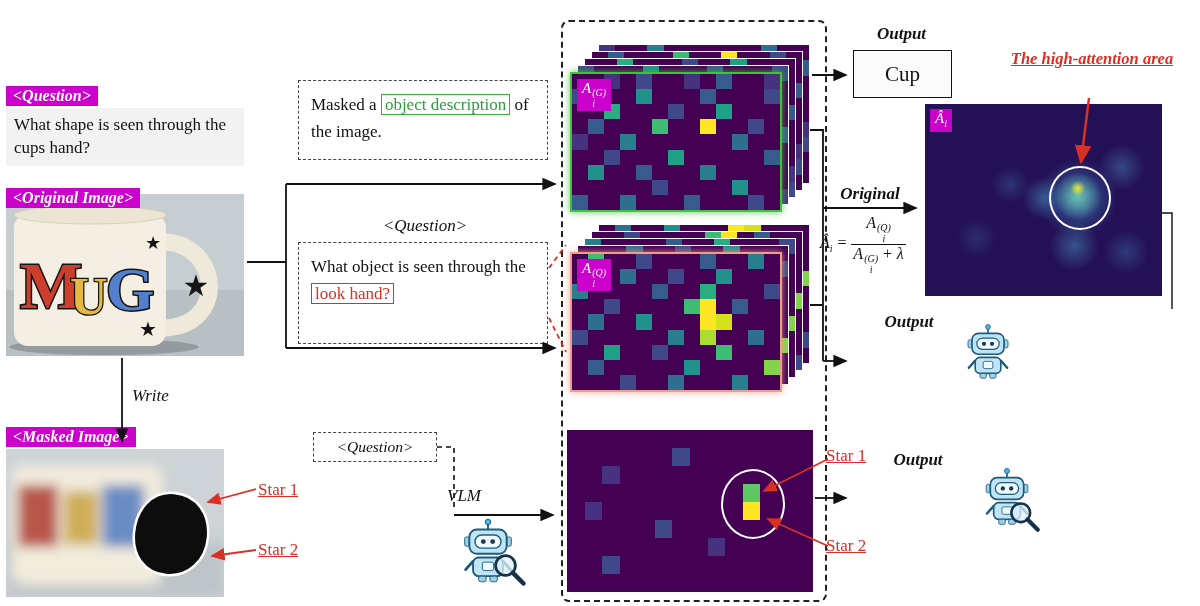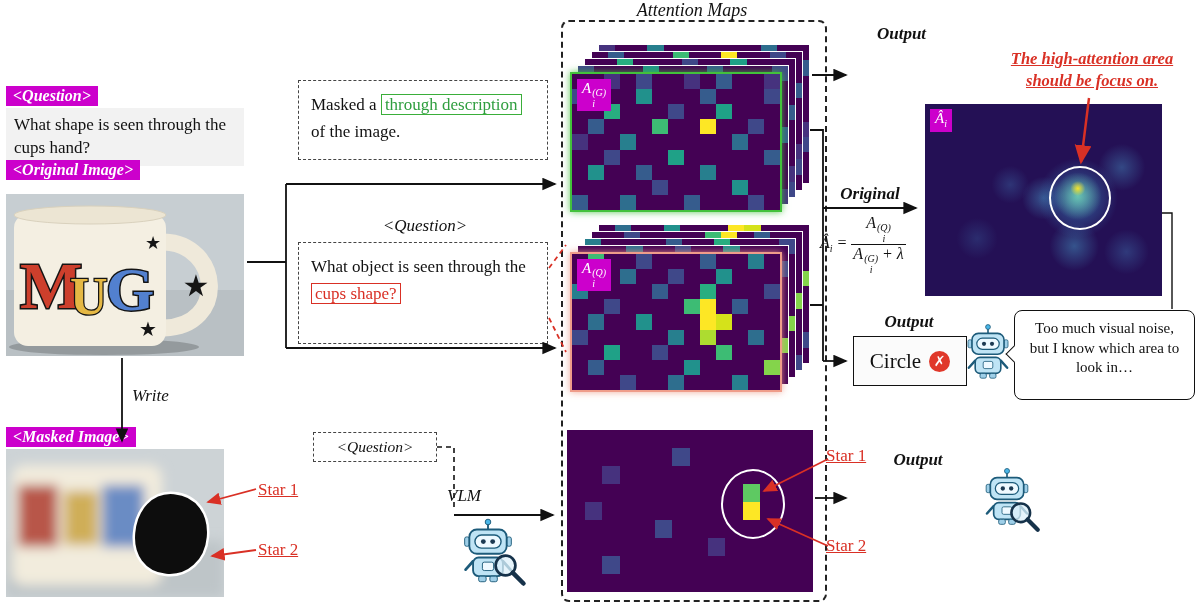--- a/index.html
+++ b/index.html
@@ -88,26 +88,25 @@
         <rect x="20" y="64" width="8" height="6" rx="2" fill="#9fcfe8" stroke="#1d5b7a"></rect>
         <rect x="32" y="64" width="8" height="6" rx="2" fill="#9fcfe8" stroke="#1d5b7a"></rect>
       </g>
       <g id="mag-sym">
         <circle cx="15" cy="15" r="11" fill="rgba(222,240,250,0.75)" stroke="#16324a" stroke-width="3"></circle>
         <line x1="23" y1="23" x2="35" y2="35" stroke="#16324a" stroke-width="5" stroke-linecap="round"></line>
       </g>
     </defs>
   </svg>
 
-  <div class="fig-title">Attention Maps</div>
   <div class="big-dash"></div>
 
   <div class="tag" style="left:6px;top:86px">&lt;Question&gt;</div>
   <div class="qtext">What shape is seen through the cups hand?</div>
-  <div class="tag" style="left:6px;top:160px">&lt;Original Image&gt;</div>
+  <div class="tag" style="left:6px;top:188px">&lt;Original Image&gt;</div>
 
   <div class="img-frame" style="left:6px;top:194px;width:238px;height:162px">
     <svg viewBox="0 0 238 162" width="238" height="162">
       <rect width="238" height="162" fill="#c7ced2"></rect>
       <rect y="96" width="238" height="66" fill="#b9c0c4"></rect>
       <ellipse cx="98" cy="153" rx="95" ry="8" fill="rgba(40,40,40,0.25)"></ellipse>
       <path d="M158 48 C 215 50 222 132 158 134" fill="none" stroke="#efe9da" stroke-width="17"></path>
       <rect x="8" y="20" width="152" height="132" rx="14" fill="#f4efe2"></rect>
       <ellipse cx="84" cy="21" rx="76" ry="9" fill="#ece5d3" stroke="#d9d1bd" stroke-width="1"></ellipse>
       <text x="190" y="102" font-size="30" font-family="DejaVu Sans, sans-serif" fill="#151515" text-anchor="middle">★</text>
@@ -140,26 +139,26 @@
         <rect x="96" y="36" width="42" height="62" fill="#6b8cc4"></rect>
       </g>
       <path d="M168 44 c 24 2 36 22 34 44 c -2 24 -20 40 -42 38 c -22 -2 -34 -20 -32 -42 c 2 -24 18 -42 40 -40 z" fill="#0d0d0d" stroke="#fff" stroke-width="2.5"></path>
     </svg>
   </div>
 
   <div class="star red" style="left:258px;top:480px">Star 1</div>
   <div class="star red" style="left:258px;top:540px">Star 2</div>
 
   <div class="dash-box" style="left:298px;top:80px;width:250px;height:80px">
-    <span>Masked a </span><span class="hl-green">through description</span><span> of the image.</span>
+    <span>Masked a </span><span class="hl-green">object description</span><span> of the image.</span>
   </div>
 
   <div class="sec-label" style="left:300px;top:216px;width:250px">&lt;Question&gt;</div>
   <div class="dash-box" style="left:298px;top:242px;width:250px;height:102px">
-    <span>What object is seen through the </span><span class="hl-red">cups shape?</span>
+    <span>What object is seen through the </span><span class="hl-red">look hand?</span>
   </div>
 
   <div class="stack" style="left:570px;top:44px">
     <div class="layer" style="left:28px;top:0px">
         <div class="hm" style="grid-template-columns: repeat(13, 1fr); grid-auto-rows: 1fr;">
           <div style="background: rgb(70, 50, 126);"></div>
           <div style="background: rgb(68, 1, 84);"></div>
           <div style="background: rgb(68, 1, 84);"></div>
           <div style="background: rgb(39, 127, 142);"></div>
           <div style="background: rgb(68, 1, 84);"></div>
@@ -1514,50 +1513,47 @@
   <div class="star red" style="left:826px;top:446px">Star 1</div>
   <div class="star red" style="left:826px;top:536px">Star 2</div>
 
   <div class="ahat" style="background-color: rgb(36, 16, 85); background-image: radial-gradient(circle at 64.5% 44%, rgba(253, 231, 37, 0.95) 0%, rgba(30, 12, 70, 0) 4%), radial-gradient(circle at 64.5% 48%, rgba(110, 206, 178, 0.9) 0%, rgba(30, 12, 70, 0) 13%), radial-gradient(circle at 64.5% 49%, rgba(59, 130, 189, 0.75) 0%, rgba(30, 12, 70, 0) 22%), radial-gradient(circle at 50% 49%, rgba(70, 140, 190, 0.55) 0%, rgba(30, 12, 70, 0) 14%), radial-gradient(circle at 63% 74%, rgba(70, 150, 195, 0.5) 0%, rgba(30, 12, 70, 0) 12%), radial-gradient(circle at 83% 33%, rgba(70, 140, 190, 0.45) 0%, rgba(30, 12, 70, 0) 10%), radial-gradient(circle at 36% 42%, rgba(65, 120, 180, 0.35) 0%, rgba(30, 12, 70, 0) 10%), radial-gradient(circle at 85% 77%, rgba(65, 120, 180, 0.4) 0%, rgba(30, 12, 70, 0) 9%), radial-gradient(circle at 22% 70%, rgba(60, 110, 170, 0.3) 0%, rgba(30, 12, 70, 0) 9%);">
     <div class="map-label"><i>Â</i><sub style="font-size:10px">i</sub></div>
     <div class="circle" style="left:124px;top:62px;width:58px;height:60px"></div>
   </div>
 
   <div class="annotation">
     <div>The high-attention area</div>
-    <div>should be focus on.</div>
   </div>
 
   <div class="contrast">Original</div>
 
   <div class="formula">
     <span><i>Â</i><sub style="font-size:10px">i</sub> <span>=</span></span>
     <span class="frac">
       <span class="num"><i>A</i><span class="supsub">
             <span>(Q)</span>
             <span>i</span>
           </span></span>
       <span class="den"><i>A</i><span class="supsub">
             <span>(G)</span>
             <span>i</span>
           </span><span> + λ</span></span>
     </span>
   </div>
 
   <div class="out-label" style="left:853px;top:24px;width:97px">Output</div>
+  <div class="out-box" style="left:853px;top:50px;width:97px;height:46px">
+    <span>Cup</span>
+  </div>
 
   <div class="out-label" style="left:853px;top:312px;width:112px">Output</div>
-  <div class="out-box" style="left:853px;top:336px;width:112px;height:48px">
-    <span>Circle</span>
-    <span class="badge x">✗</span>
-  </div>
 
   <div class="out-label" style="left:853px;top:450px;width:130px">Output</div>
 
-  <div class="bubble" style="left:1014px;top:310px;width:181px;height:90px">Too much visual noise, but I know which area to look in…</div>
 
   <svg class="robot" style="left:964px;top:322px" width="48" height="58" viewBox="0 0 60 72">
       <use href="#robot-sym"></use>
     </svg>
   <svg class="robot" style="left:982px;top:466px" width="50" height="60" viewBox="0 0 60 72">
       <use href="#robot-sym"></use>
     </svg>
   <svg class="robot" style="left:1008px;top:500px" width="34" height="34" viewBox="0 0 40 40">
       <use href="#mag-sym"></use>
     </svg>

